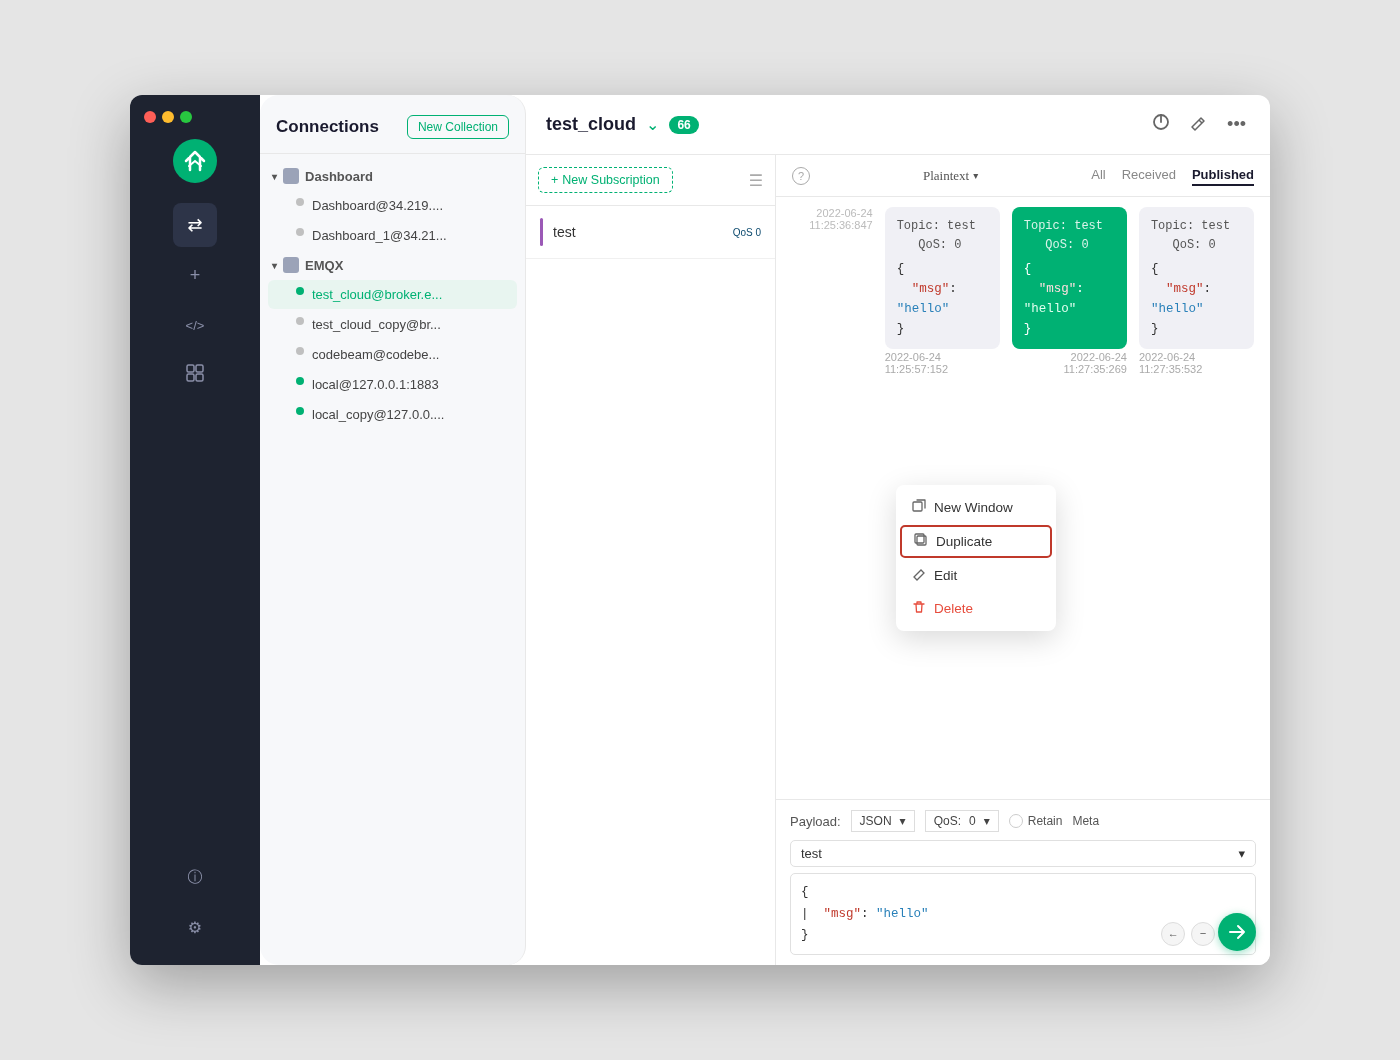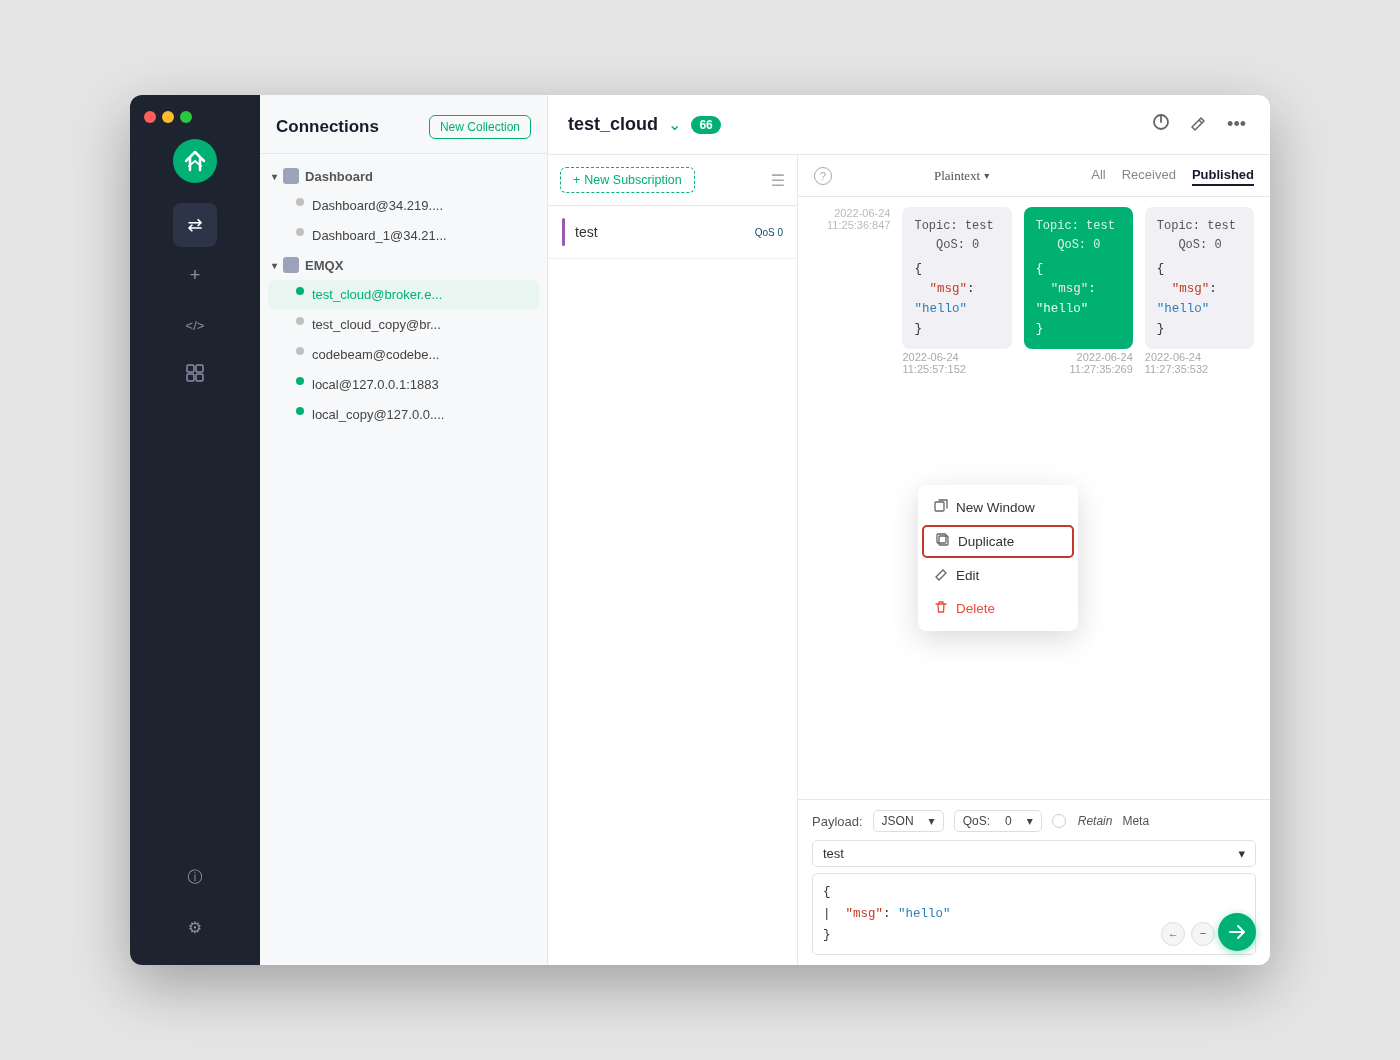--- a/index.html
+++ b/index.html
@@ -73,26 +73,27 @@
     }
     .sidebar-bottom {
       margin-top: auto;
       display: flex;
       flex-direction: column;
       align-items: center;
       gap: 6px;
     }
     
     .connections-panel {
-      width: 288px;
+      width: 266px;
       background: #f7f8fa;
       border-right: 1px solid #e8e8e8;
       display: flex;
       flex-direction: column;
       flex-shrink: 0;
+      border-radius: 19px;
     }
     .connections-header {
       display: flex;
       align-items: center;
       justify-content: space-between;
       padding: 20px 16px 14px;
       border-bottom: 1px solid #e8e8e8;
     }
     .connections-title {
       font-size: 17px;
@@ -341,37 +342,36 @@
       margin-bottom: 8px;
     }
     .publish-label {
       font-size: 13px;
       color: #555;
       font-weight: 500;
     }
     .publish-select {
       display: flex;
       align-items: center;
-      gap: 15px;
+      gap: 8px;
       border: 1px solid #ddd;
-      border-radius: 5px;
+      border-radius: 0;
       padding: 3px 8px;
       font-size: 12px;
       color: #444;
       cursor: pointer;
       background: #fff;
     }
     .retain-btn {
       display: flex;
       align-items: center;
-      gap: 12px;
+      gap: 5px;
       font-size: 12px;
       color: #555;
       cursor: pointer;
-      font-style: italic;
     }
     .retain-circle {
       width: 14px; height: 14px;
       border-radius: 50%;
       border: 1.5px solid #ccc;
     }
     .meta-btn {
       font-size: 12px;
       color: #555;
       cursor: pointer;

